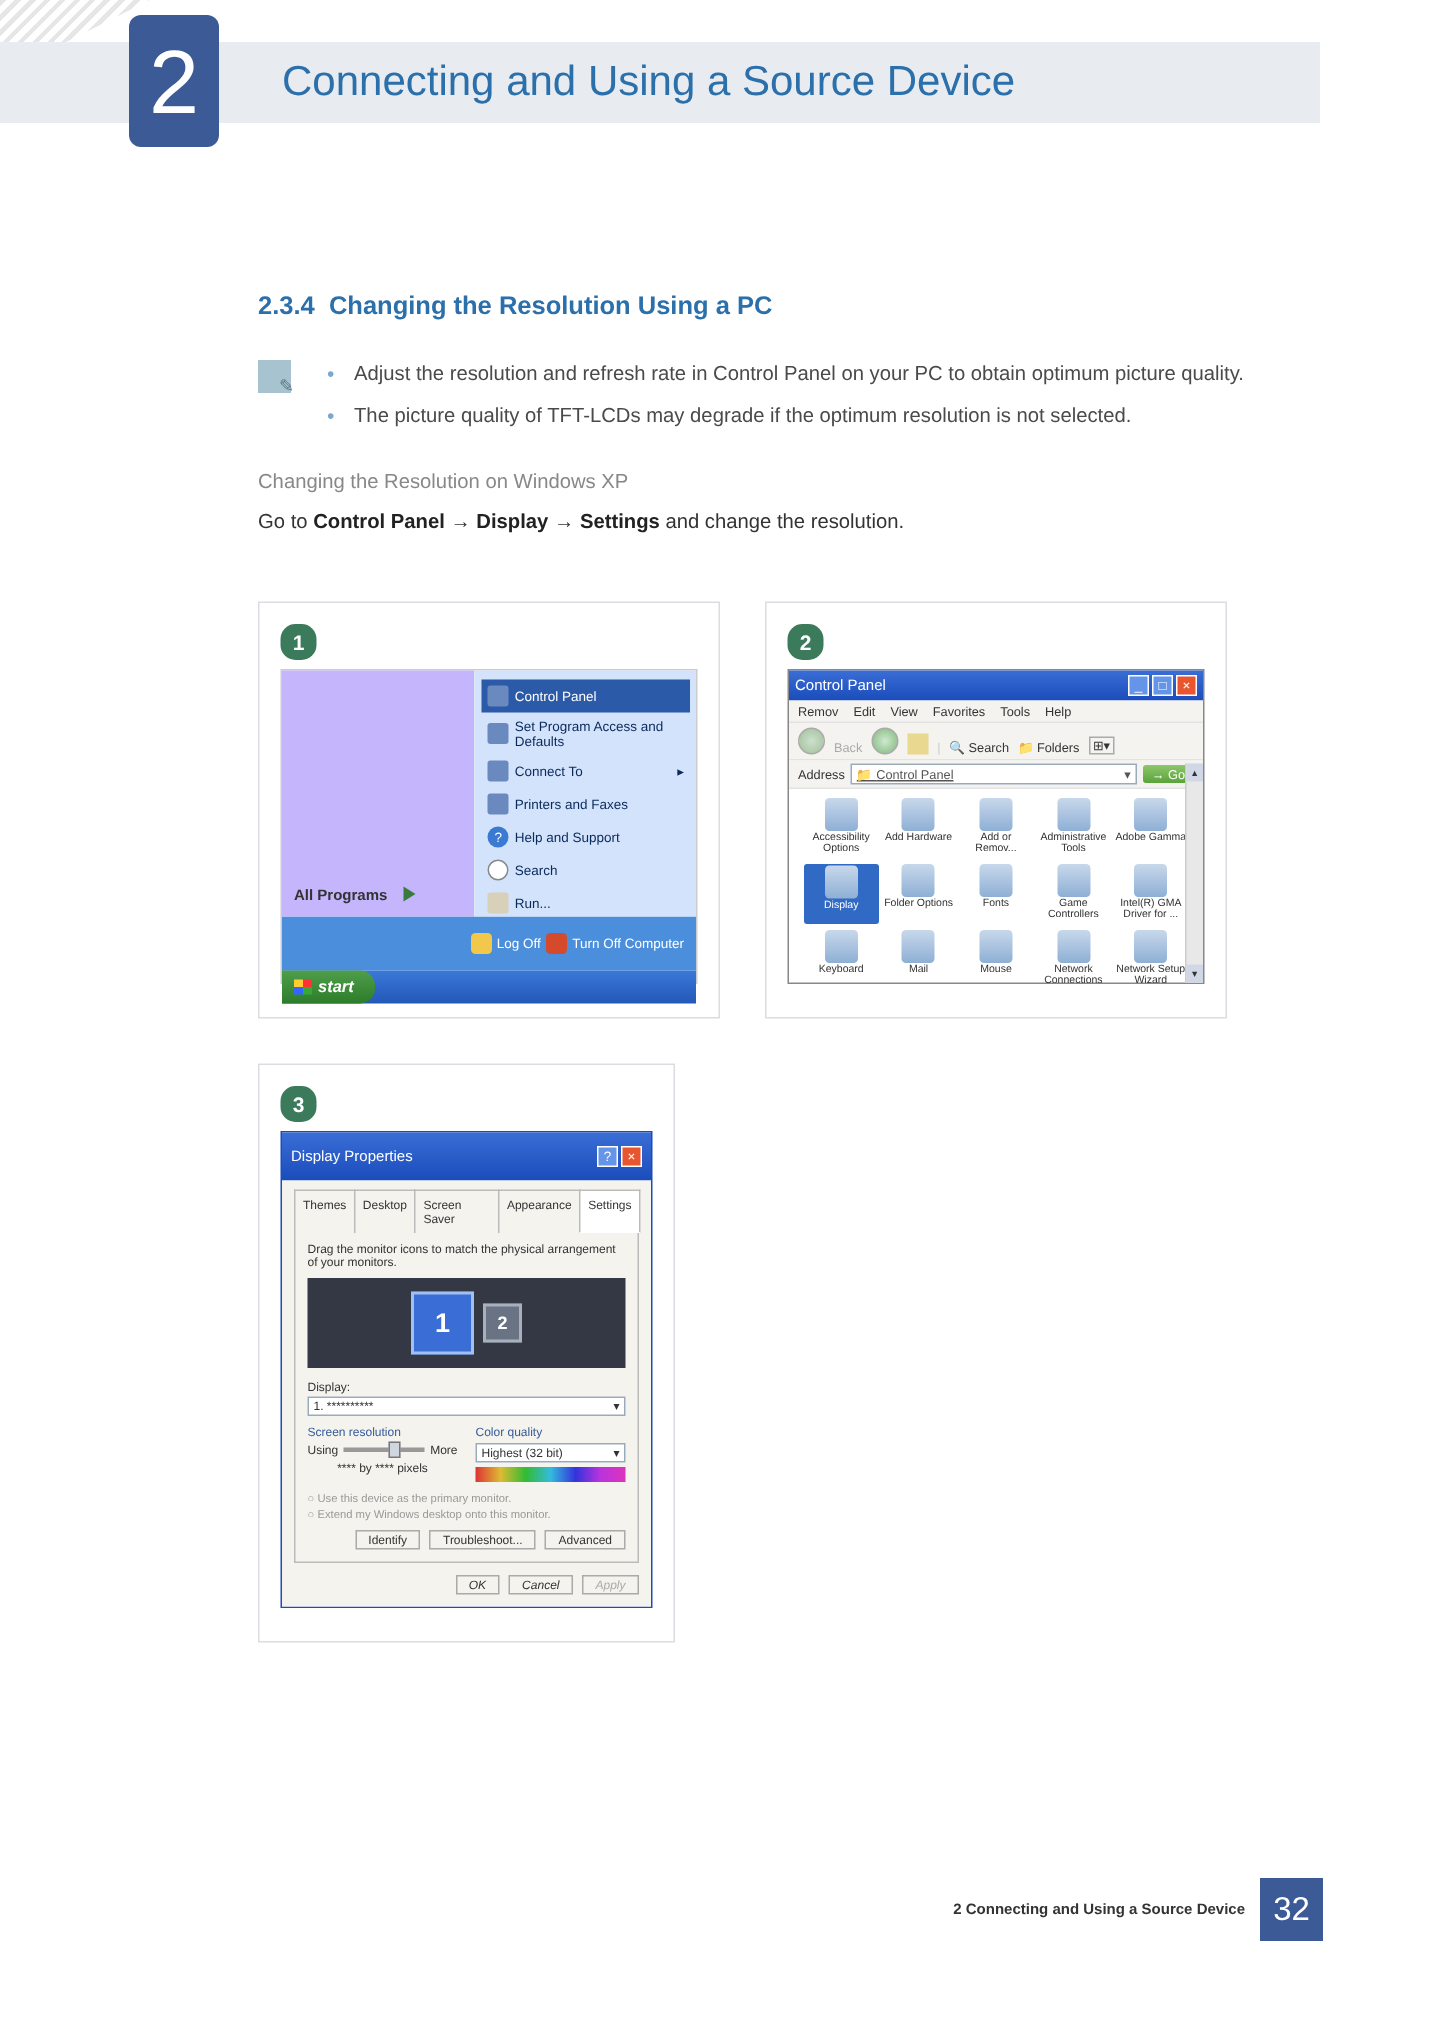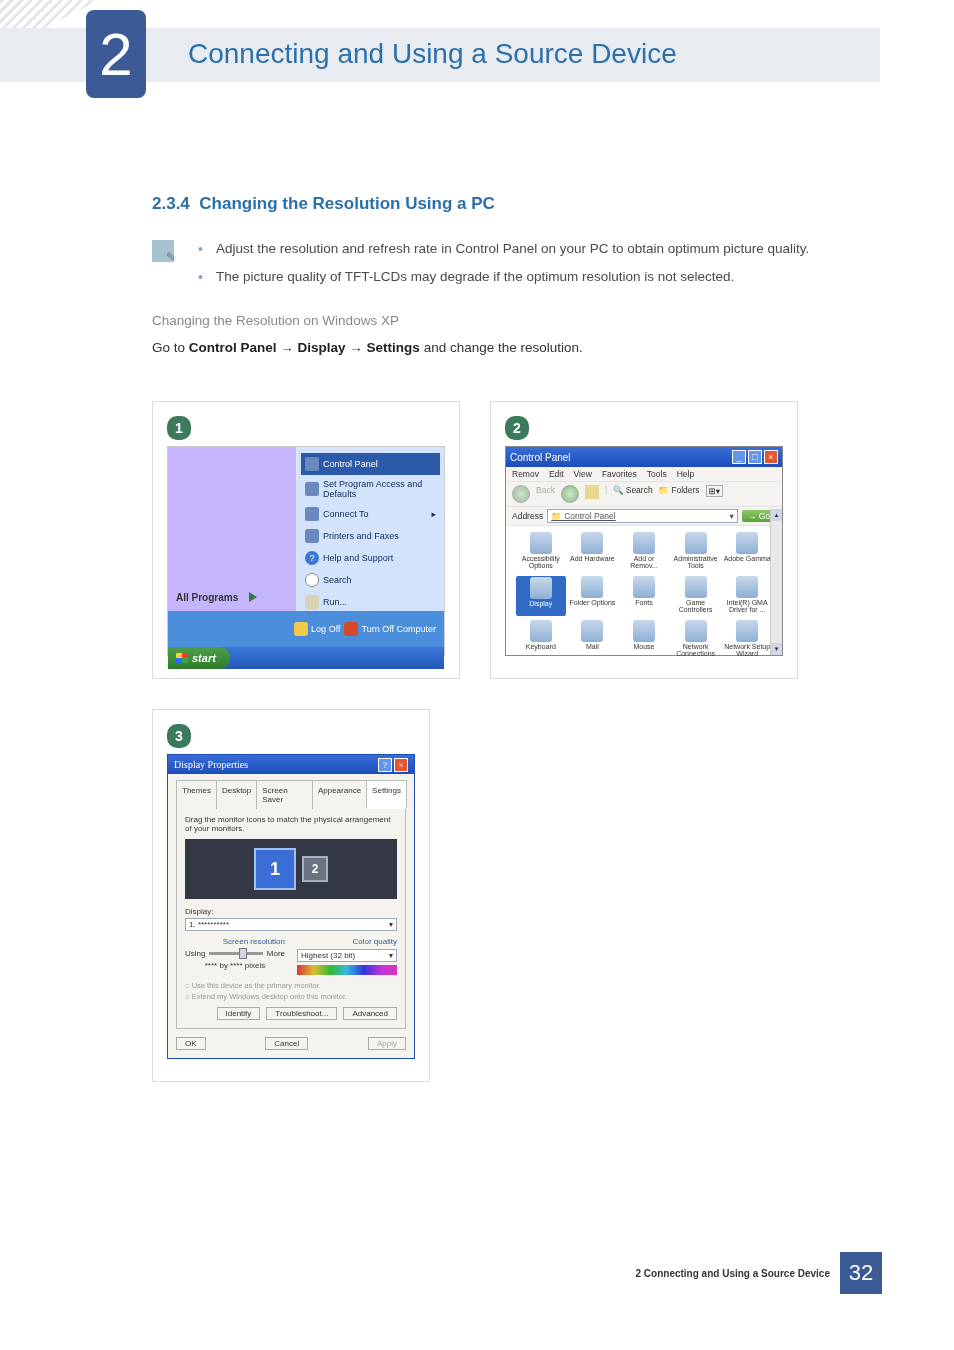--- a/index.html
+++ b/index.html
@@ -47,21 +47,21 @@
       position: absolute;
       top: 38px;
       left: 188px;
       font-size: 28px;
       color: #2b6fab;
       font-weight: 400;
     }
     .content {
       position: absolute;
       top: 194px;
-      left: 152px;
+      left: 172px;
       width: 720px;
     }
     .section-heading {
       color: #2b6fab;
       font-size: 17px;
       font-weight: bold;
       margin-bottom: 24px;
     }
     .note-block {
       display: flex;
@@ -257,21 +257,21 @@
     .cp-title-icn.close { background: #e8552f; }
     .cp-menus {
       display: flex;
       gap: 10px;
       padding: 2px 6px;
       border-bottom: 1px solid #e3e3e3;
       background: #f4f3ef;
     }
     .cp-toolbar {
       display: flex;
-      align-items: flex-start;
+      align-items: flex-end;
       gap: 6px;
       padding: 3px 6px;
       border-bottom: 1px solid #e3e3e3;
       background: #f4f3ef;
     }
     .cp-tb-icn { width: 18px; height: 18px; border-radius: 50%; background: #d0e0c0; border:1px solid #aaa; position:relative;}
     .cp-tb-icn.back { background: radial-gradient(#cde0cb, #a0c09c);}
     .cp-tb-icn.fwd { background: radial-gradient(#d0e8d0, #7fb87a);}
     .cp-up { width:14px; height:14px; background:#e8d890; }
     .cp-search { display:flex; align-items:center; gap:2px; }
@@ -303,61 +303,60 @@
     .cp-scrollbar { position:absolute; right:0; top:62px; bottom:0; width:12px; background:#e8e8e8; border-left:1px solid #ccc;}
     .cp-sb-btn { width:100%; height:12px; background:#d0d8e8; display:flex; align-items:center; justify-content:center; font-size:7px;}
     
     .dprop {
       width: 248px;
       font-size: 8.5px;
       color: #333;
       border: 1px solid #1a4dbb;
     }
     .dp-title {
-      height: 19px;
+      height: 32px;
       background: linear-gradient(#3b6dd6, #1a4dbb);
       color: #fff;
       display: flex;
       align-items: center;
       padding: 0 6px;
       font-size: 10px;
       justify-content: space-between;
-      font-family: Liberation Serif, serif;
     }
     .dp-body { background: #f4f3ee; padding: 6px 8px 8px; }
     .dp-tabs { display:flex; font-size:8px; }
     .dp-tab { border:1px solid #bbb; border-bottom:none; padding:5px 5px; background:#f4f3ee; margin-right:-1px;}
     .dp-tab.active { background:#fff; border-bottom:1px solid #fff; position:relative; z-index:2;}
     .dp-panel { border:1px solid #bbb; padding:6px 8px 8px; background:#f4f3ee; margin-top:-1px;}
     .dp-hint { font-size:8px; margin-bottom:6px; }
     .dp-monitors {
       background: #333844;
       height: 60px;
       display:flex; align-items:center; justify-content:center; gap:6px;
       margin-bottom:8px;
     }
     .dp-mon { color:#fff; font-size:18px; font-weight:bold; display:flex; align-items:center; justify-content:center;}
     .dp-mon.m1 { width:42px; height:42px; background:#3a6ed6; border:2px solid #9fc0f0;}
     .dp-mon.m2 { width:26px; height:26px; background:#6a7384; border:2px solid #a8b0bc; font-size:12px;}
     .dp-display-label { font-size:8px; margin-bottom:2px; }
     .dp-select { border:1px solid #9ab; background:#fff; padding:1px 3px; font-size:8px; display:flex; justify-content:space-between; margin-bottom:6px;}
     .dp-row2 { display:flex; gap:12px; }
     .dp-group { flex:1; }
-    .dp-group-title { color:#355a9a; font-size:8px; margin-bottom:3px;text-align:right;}
+    .dp-group-title { color:#355a9a; font-size:8px; margin-bottom:3px;}
     .dp-slider-row { display:flex; align-items:center; justify-content:space-between; font-size:8px;}
     .dp-slider { flex:1; margin:0 4px; height:3px; background:#999; position:relative;}
     .dp-thumb { position:absolute; left:55%; top:-4px; width:8px; height:11px; background:#d0d6df; border:1px solid #777;}
     .dp-resval { text-align:center; font-size:8px; margin-top:3px;}
     .dp-cq { border:1px solid #9ab; background:#fff; padding:1px 3px; font-size:8px; display:flex; justify-content:space-between;}
     .dp-rainbow { height:10px; margin-top:3px; background: linear-gradient(90deg,#d33,#db3,#3b3,#3bd,#33d,#b3d,#d3b);}
     .dp-checks { margin-top:6px; font-size:7.5px; color:#999;}
     .dp-checks div { margin-bottom:2px;}
     .dp-btns { display:flex; justify-content:flex-end; gap:6px; margin-top:6px;}
     .dp-btn { border:1px solid #aaa; background:#f4f3ee; padding:1px 8px; font-size:8px;}
-    .dp-mainbtns { display:flex; justify-content:space-between; gap:6px; margin-top:8px;}
+    .dp-mainbtns { display:flex; justify-content:flex-end; gap:6px; margin-top:8px;font-style:italic;}
     
     .footer {
       position: absolute;
       bottom: 56px;
       right: 72px;
       display: flex;
       align-items: center;
       gap: 10px;
     }
     .footer-text {

